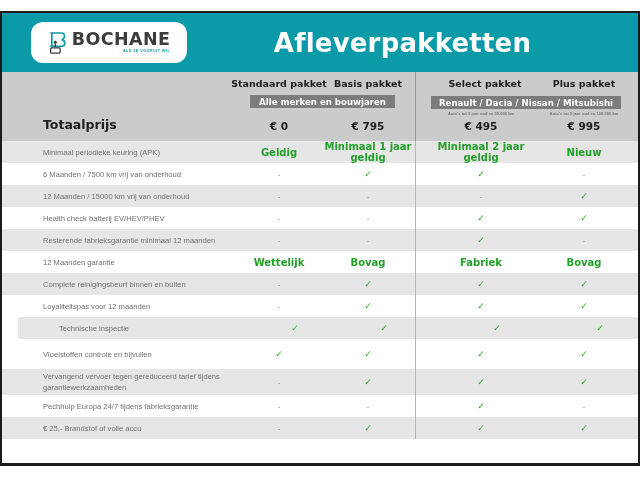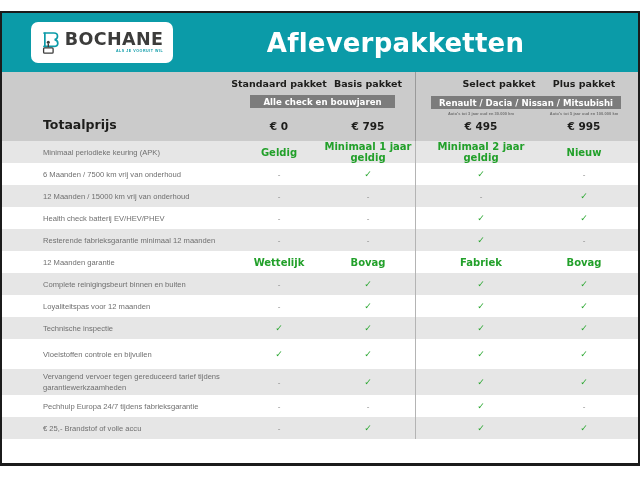--- a/index.html
+++ b/index.html
@@ -41,24 +41,24 @@
   
   .header {
     position: relative;
     height: 59px;
     background: #0b9ba8;
     display: flex;
     align-items: center;
   }
   .logo-box {
     margin-left: 29px;
-    width: 142px;
+    width: 156px;
     height: 41px;
     background: #ffffff;
-    border-radius: 7px;
+    border-radius: 12px;
     display: flex;
     align-items: center;
     justify-content: center;
     flex: none;
   }
   .logo-inner {
     display: flex;
     align-items: center;
     gap: 5px;
   }
@@ -240,24 +240,24 @@
         </div>
       </div>
       <div class="header-title">Afleverpakketten</div>
     </div>
 
     <div class="colhead">
       <div class="vdiv"></div>
 
       <div class="ch-name" style="left:222px;width:110px;top:6px;">Standaard pakket</div>
       <div class="ch-name" style="left:311px;width:110px;top:6px;">Basis pakket</div>
-      <div class="ch-name" style="left:442px;width:110px;top:6px;">Select pakket</div>
+      <div class="ch-name" style="left:428px;width:110px;top:6px;">Select pakket</div>
       <div class="ch-name" style="left:527px;width:110px;top:6px;">Plus pakket</div>
 
-      <div class="ch-bar" style="left:248px;width:145px;top:23px;">Alle check en bouwjaren</div>
+      <div class="ch-bar" style="left:248px;width:145px;top:23px;">Alle merken en bouwjaren</div>
       <div class="ch-bar" style="left:429px;width:190px;top:24px;">Renault / Dacia / Nissan / Mitsubishi</div>
 
       <div class="ch-sub" style="left:424px;width:110px;top:39px;">Auto's tot 3 jaar oud en 30.000 km</div>
       <div class="ch-sub" style="left:527px;width:110px;top:39px;">Auto's tot 5 jaar oud en 100.000 km</div>
 
       <div class="totaal">Totaalprijs</div>
 
       <div class="ch-price" style="left:222px;width:110px;top:48px;">€ 0</div>
       <div class="ch-price" style="left:311px;width:110px;top:48px;">€ 795</div>
       <div class="ch-price" style="left:424px;width:110px;top:48px;">€ 495</div>
@@ -315,21 +315,21 @@
           <div class="cell ok" style="left: 424px; width: 110px;">✓</div>
           <div class="cell ok" style="left: 527px; width: 110px;">✓</div>
         </div>
         <div class="trow plain" style="height: 22px;">
           <div class="rlabel">Loyaliteitspas voor 12 maanden</div>
           <div class="cell dash" style="left: 222px; width: 110px;">-</div>
           <div class="cell ok" style="left: 311px; width: 110px;">✓</div>
           <div class="cell ok" style="left: 424px; width: 110px;">✓</div>
           <div class="cell ok" style="left: 527px; width: 110px;">✓</div>
         </div>
-        <div class="trow alt" style="height: 22px;">
+        <div class="trow alt" style="height: 22px; margin-left: 16px;">
           <div class="rlabel">Technische inspectie</div>
           <div class="cell ok" style="left: 222px; width: 110px;">✓</div>
           <div class="cell ok" style="left: 311px; width: 110px;">✓</div>
           <div class="cell ok" style="left: 424px; width: 110px;">✓</div>
           <div class="cell ok" style="left: 527px; width: 110px;">✓</div>
         </div>
         <div class="trow plain" style="height: 30px;">
           <div class="rlabel">Vloeistoffen controle en bijvullen</div>
           <div class="cell ok" style="left: 222px; width: 110px;">✓</div>
           <div class="cell ok" style="left: 311px; width: 110px;">✓</div>

